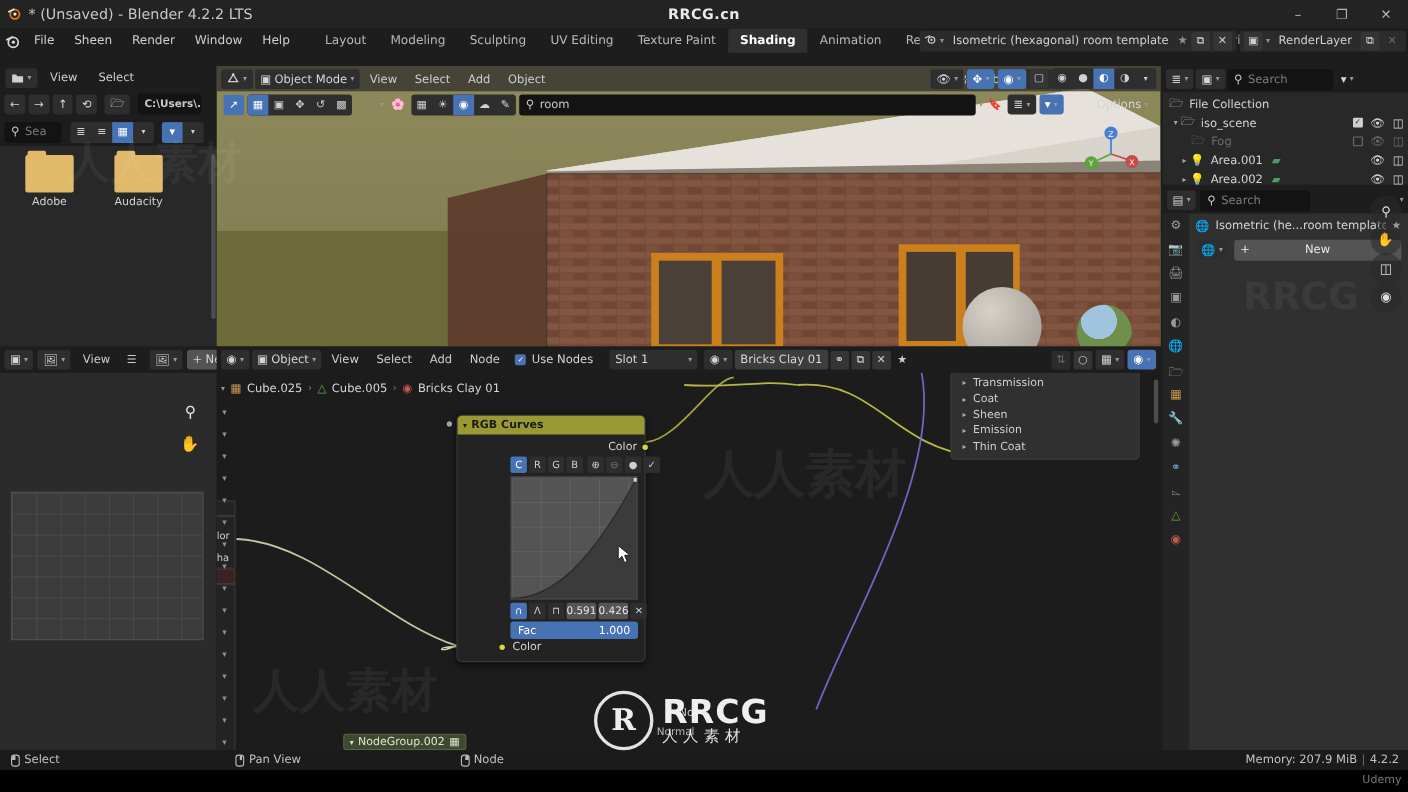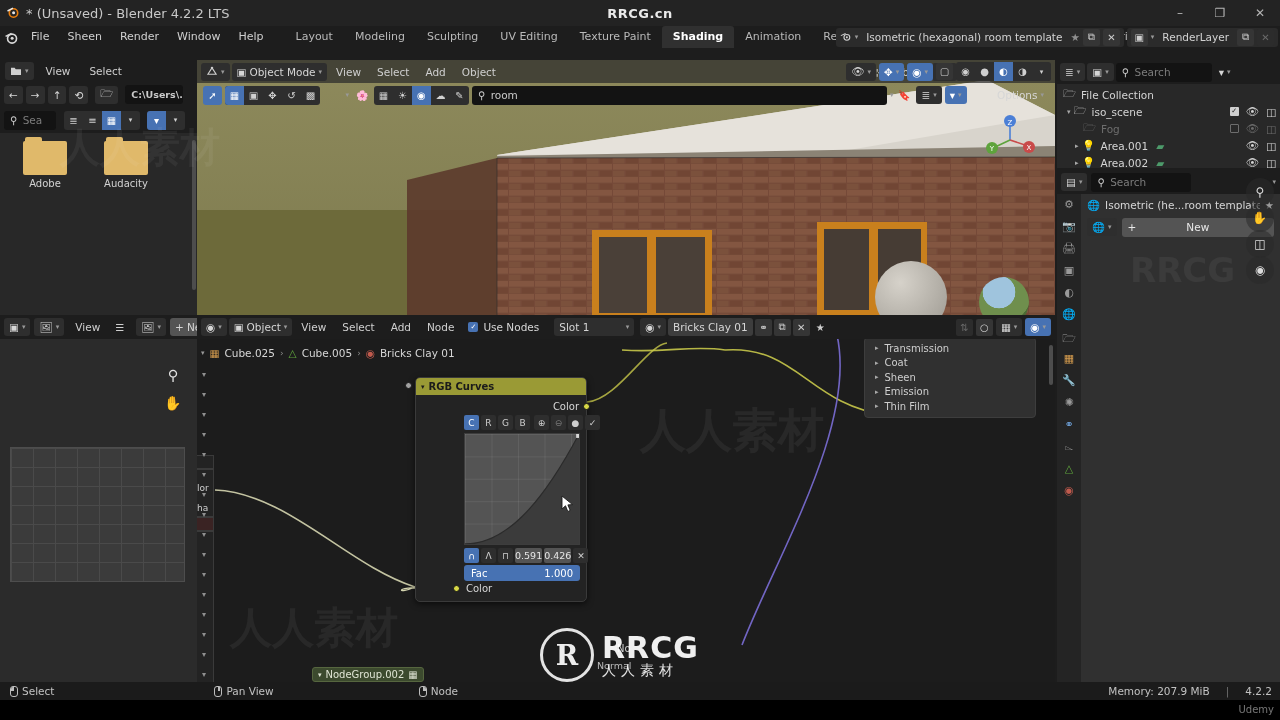--- a/index.html
+++ b/index.html
@@ -363,21 +363,21 @@
     font-size: 10.5px; color: #c2c2c2;
   }
   #statusbar .sitem { display: flex; align-items: center; gap: 4px; }
   .mouse-ico {
     width: 8px; height: 11px; border: 1px solid #bdbdbd; border-radius: 3px;
     position: relative; display: inline-block;
   }
   .mouse-ico.l:before { content:''; position:absolute; left:0; top:0; width:3px; height:4px; background:#bdbdbd; border-radius:2px 0 0 0;}
   .mouse-ico.m:before { content:''; position:absolute; left:2.5px; top:0; width:2.5px; height:4px; background:#bdbdbd;}
   .mouse-ico.r:before { content:''; position:absolute; right:0; top:0; width:3px; height:4px; background:#bdbdbd; border-radius:0 2px 0 0;}
-  #statusbar .right { position: absolute; right: 8px; display: flex; gap: 16px; }
+  #statusbar .right { position: absolute; right: 8px; display: flex; gap: 4px; }
   #bottomblack { position: absolute; left:0; top:700px; width:1280px; height:20px; background:#000; }
   #wm-logo {
     position: absolute; left: 540px; top: 628px; z-index: 51;
     display: flex; align-items: center; gap: 8px; pointer-events: none;
   }
   #wm-logo .circ {
     width: 54px; height: 54px; border-radius: 50%;
     border: 3px solid rgba(255,255,255,.88);
     display: flex; align-items: center; justify-content: center;
     font-size: 27px; font-weight: bold; color: rgba(255,255,255,.92);
@@ -911,21 +911,21 @@
       <div class="prow2">
         <span class="tri">▸</span>
         <span>Sheen</span>
       </div>
       <div class="prow2">
         <span class="tri">▸</span>
         <span>Emission</span>
       </div>
       <div class="prow2">
         <span class="tri">▸</span>
-        <span>Thin Film</span>
+        <span>Thin Coat</span>
       </div>
     </div>
 
     <div id="no-label">No</div>
     <div id="normal-label">Normal</div>
 
     <div id="nodegroup-label">
       <span style="font-size:7px;">▾</span>
       <span>NodeGroup.002</span>
       <span>▦</span>

